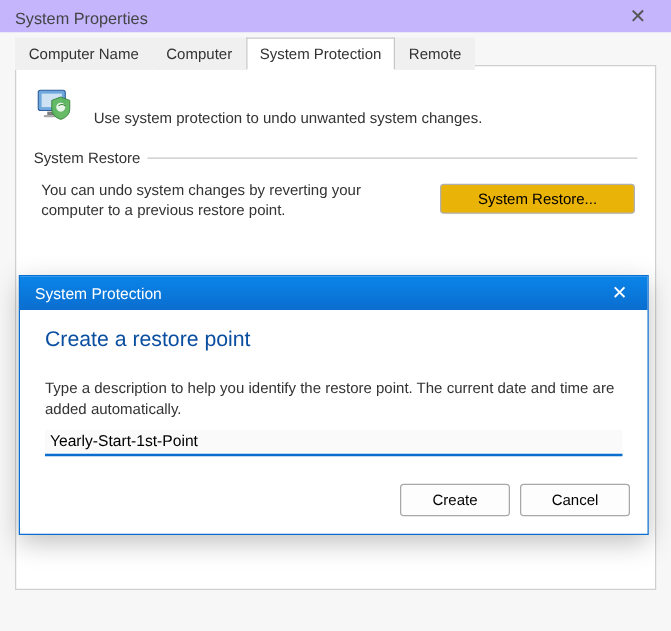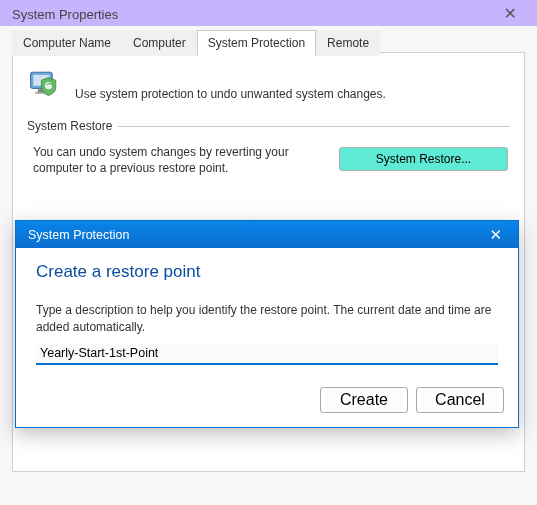--- a/index.html
+++ b/index.html
@@ -105,24 +105,24 @@
       gap: 10px;
       padding: 4px 2px 6px 6px;
     }
     .restore-text {
       font-size: 12px;
       color: #333;
       max-width: 270px;
       line-height: 1.3;
     }
     .restore-btn {
-      width: 169px;
+      width: 156px;
       height: 24px;
       font-size: 12px;
-      background: #5eead4;
+      background: #eab308;
       border: 1px solid #b0b0b0;
       border-radius: 3px;
       cursor: pointer;
       margin-top: 2px;
     }
 
     
     .modal {
       position: absolute;
       left: 15px;
@@ -176,21 +176,21 @@
     }
     .modal-footer {
       display: flex;
       justify-content: flex-end;
       gap: 8px;
       padding: 8px 14px 14px 14px;
     }
     .modal-btn {
       min-width: 88px;
       height: 26px;
-      font-size: 16px;
+      font-size: 12px;
       background: #fdfdfd;
       border: 1px solid #a8a8a8;
       border-radius: 3px;
       cursor: pointer;
     }
   </style>
 </head>
 <body>
 
 <div class="window">

